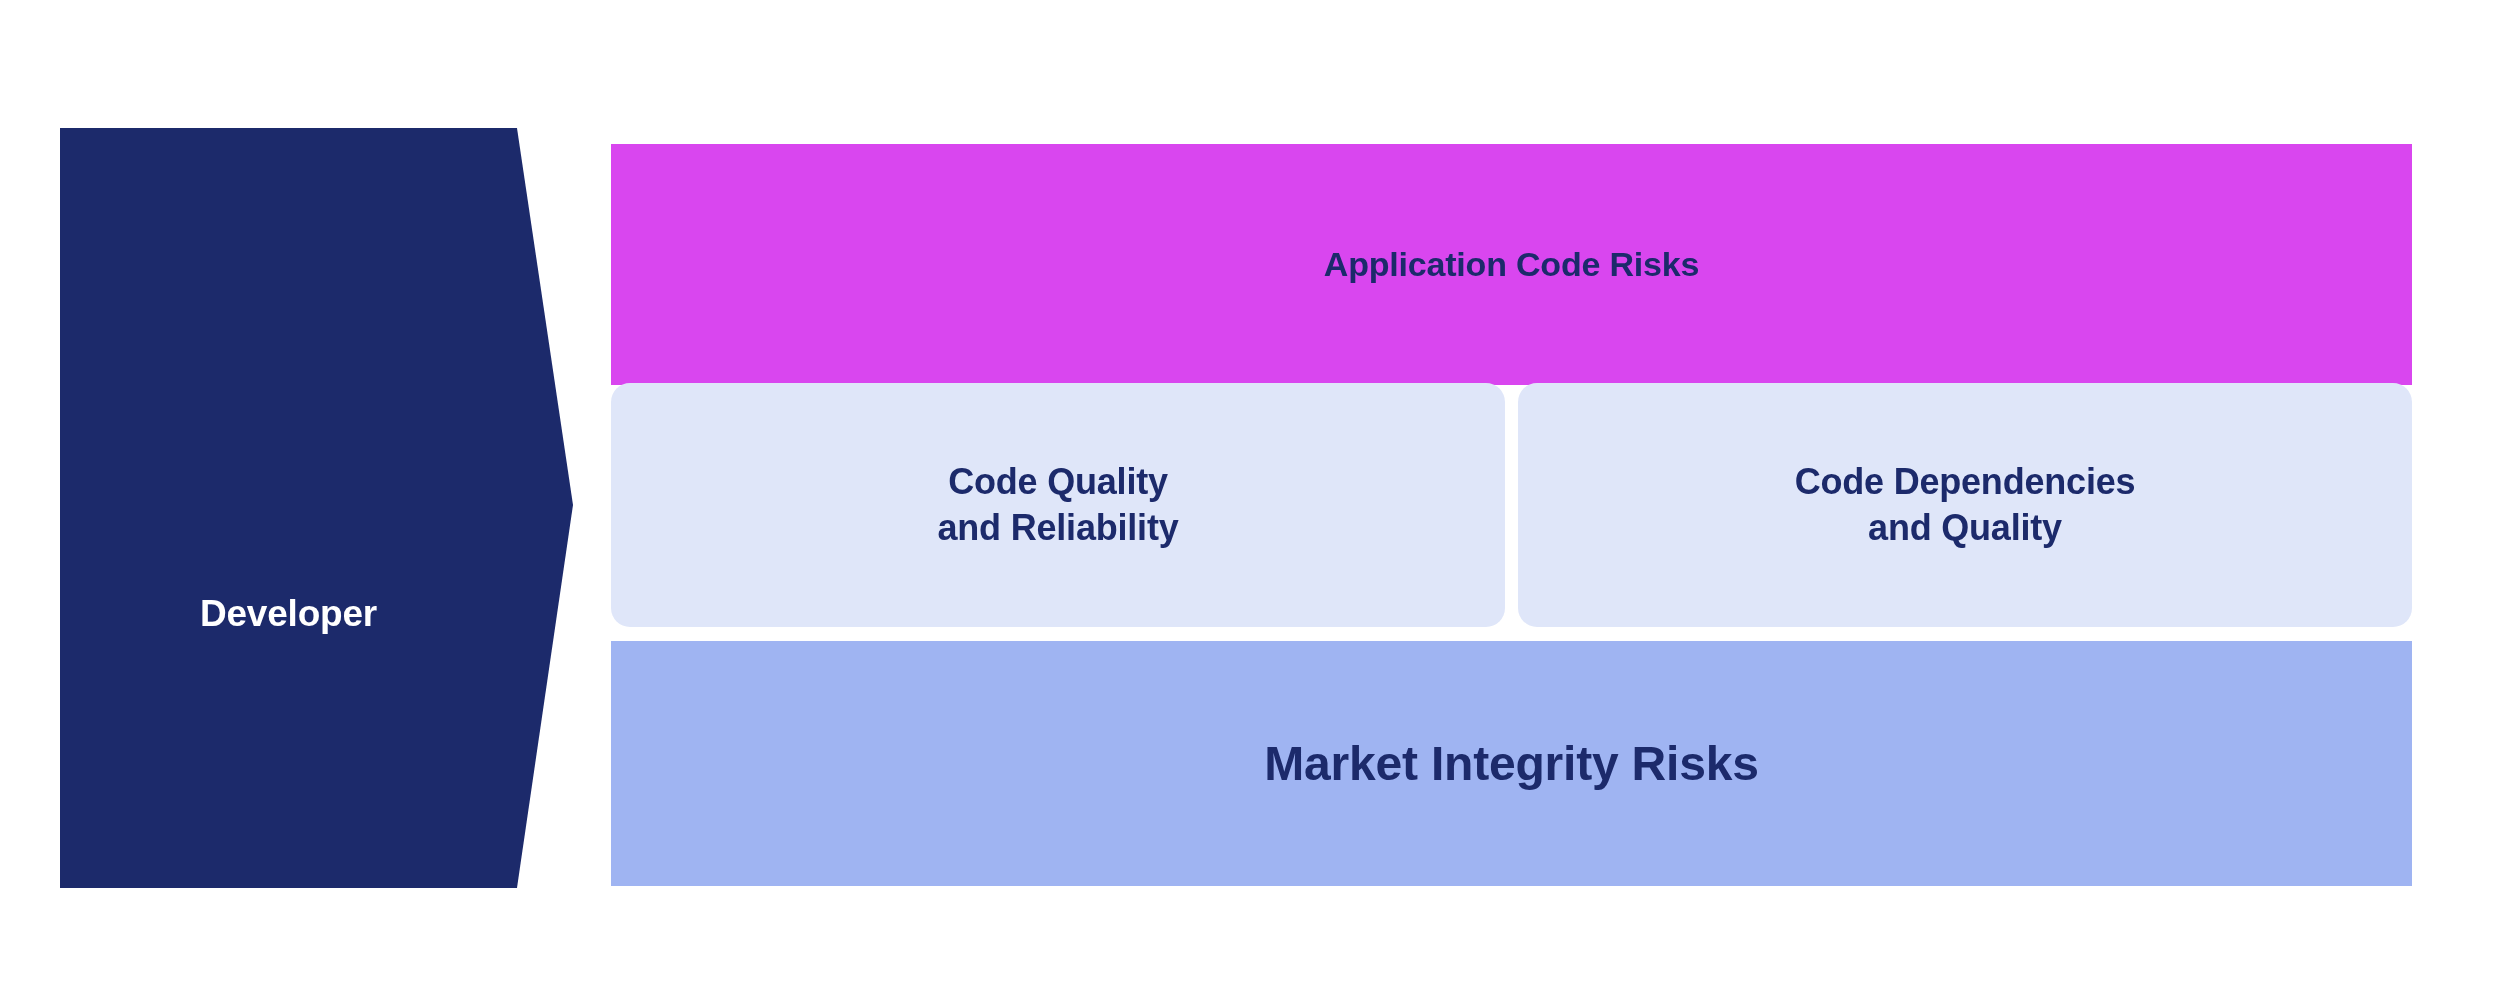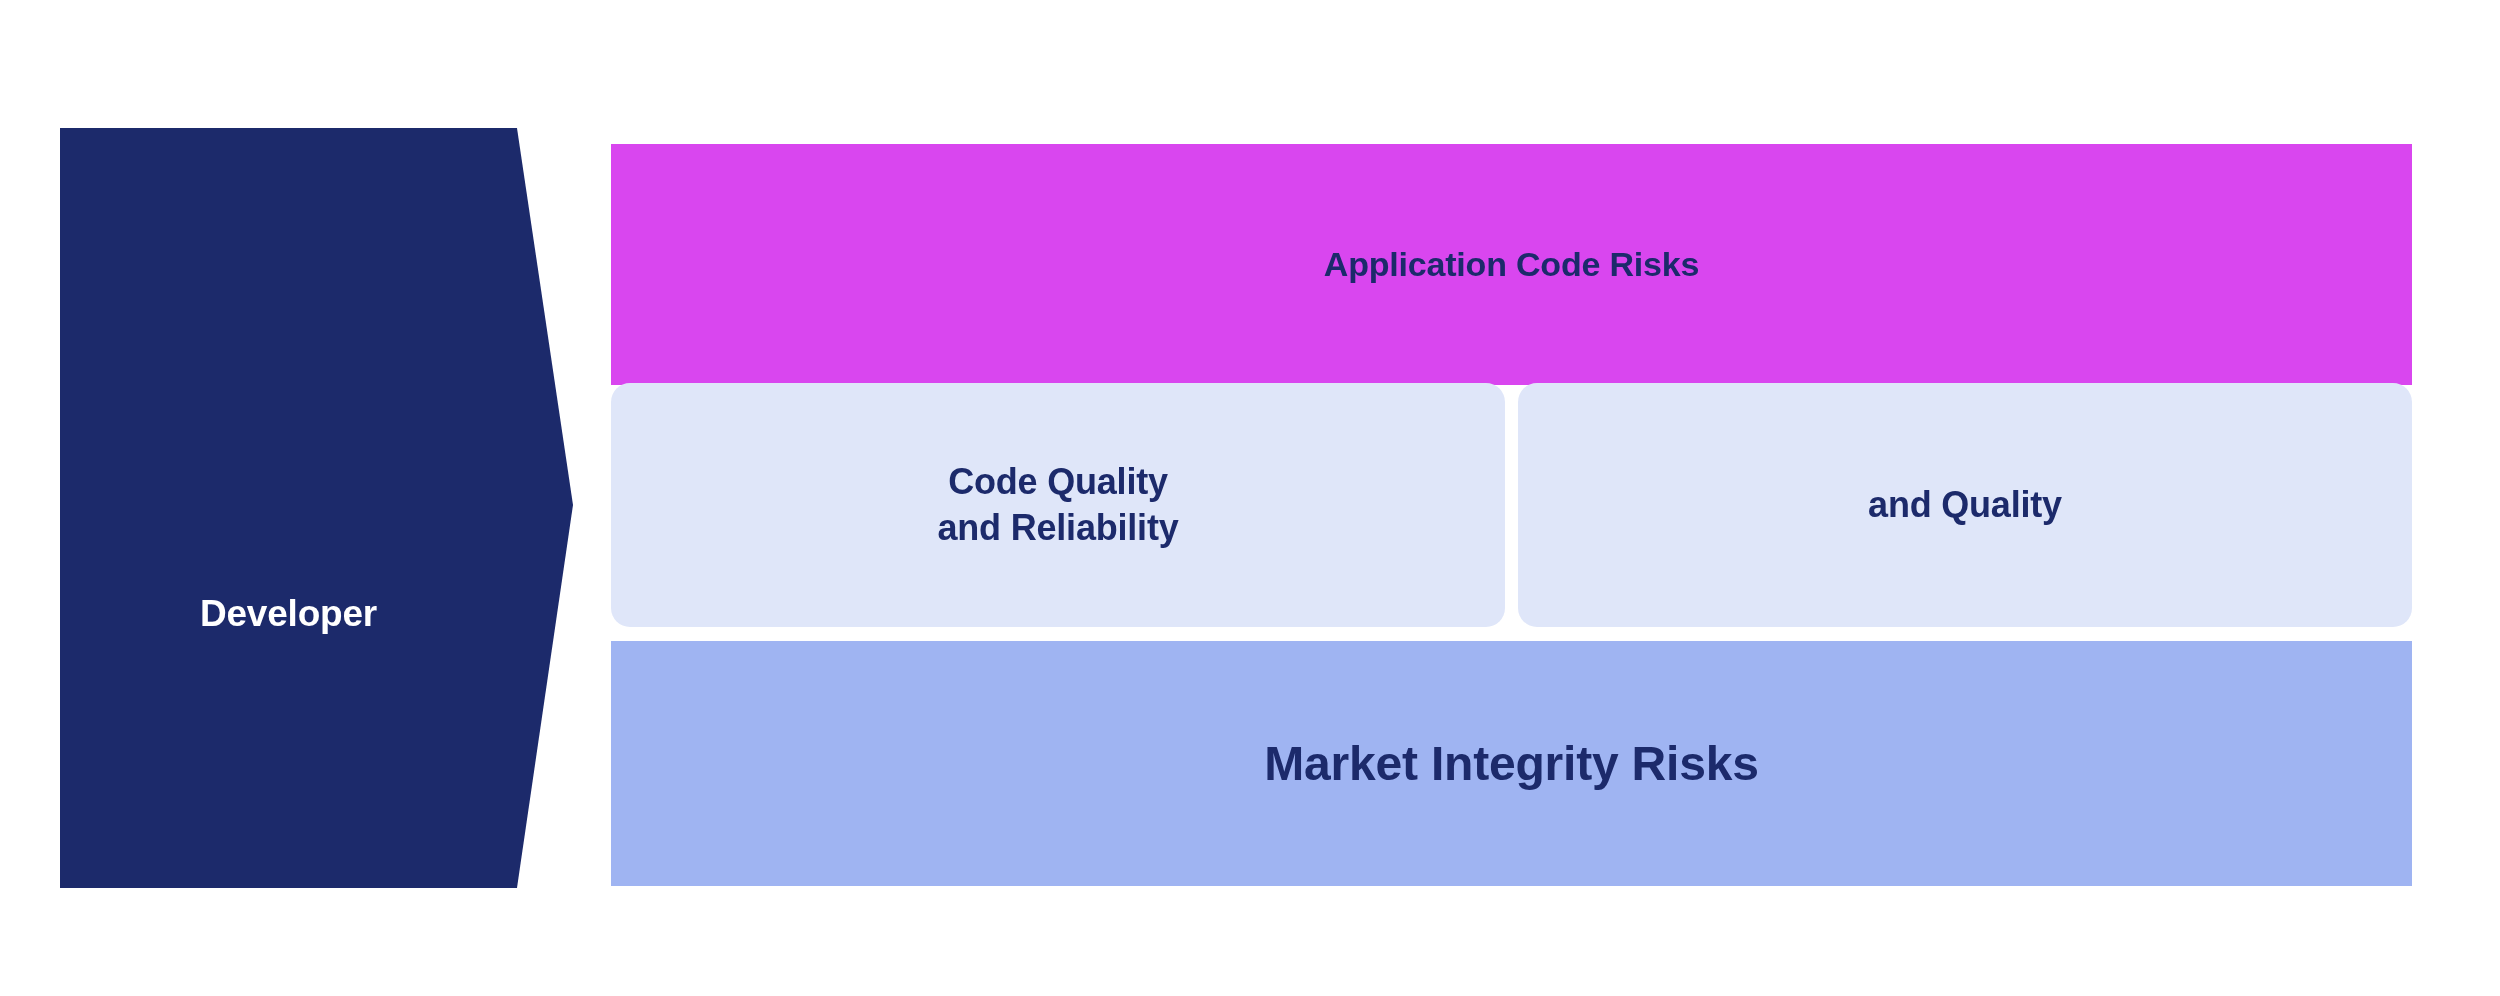--- a/index.html
+++ b/index.html
@@ -122,20 +122,21 @@
   <div class="band band-top">
     <span>Application Code Risks</span>
   </div>
 
   <div class="mid-row">
     <div class="mid-box">
       <span class="ln">Code Quality</span>
       <span class="ln">and Reliability</span>
     </div>
     <div class="mid-box">
+      <span class="ln">Code Dependencies</span>
       <span class="ln">and Quality</span>
     </div>
   </div>
 
   <div class="band band-bottom">
     <span>Market Integrity Risks</span>
   </div>
 
 </div>
 

